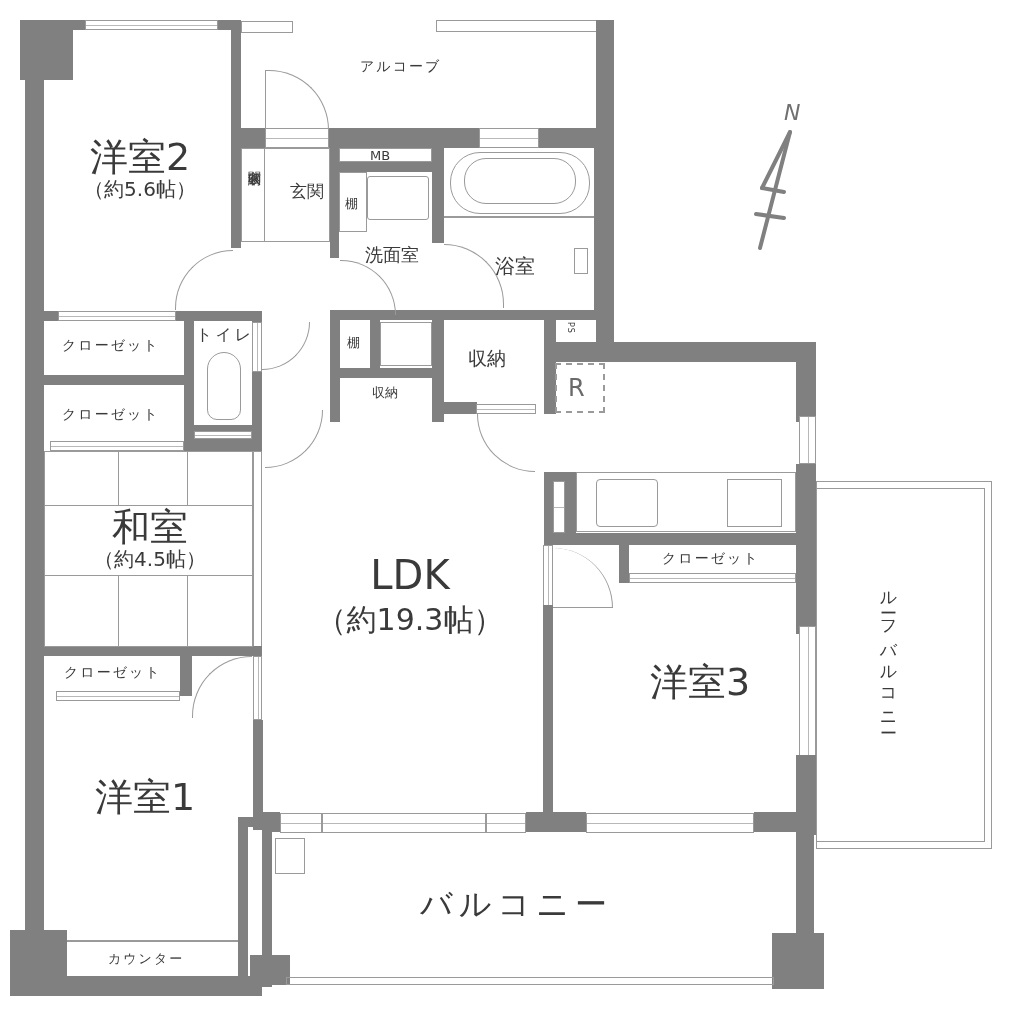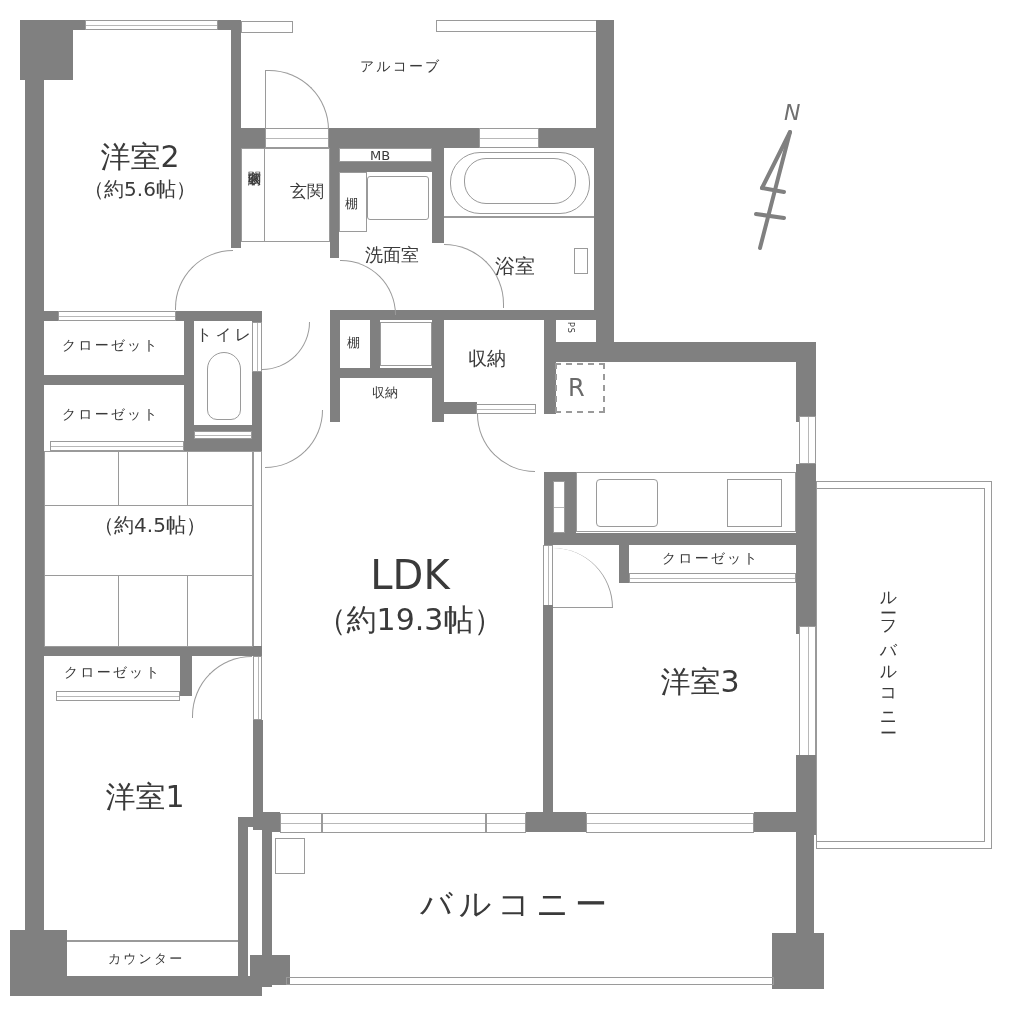--- a/index.html
+++ b/index.html
@@ -5,21 +5,21 @@
   html, body { margin: 0; padding: 0; background: #ffffff; }
   body { width: 1013px; height: 1016px; position: relative; overflow: hidden;
          font-family: "DejaVu Sans", "Liberation Sans", sans-serif; color: #3a3a3a; }
   .plan { position: absolute; left: 0; top: 0; width: 1013px; height: 1016px; }
   .wall { position: absolute; background: #808080; }
   .win  { position: absolute; background: #fff; border: 1px solid #9a9a9a; box-sizing: border-box; }
   .win::after { content: ""; position: absolute; left: 0; right: 0; top: 50%; border-top: 1px solid #b8b8b8; }
   .winv::after { left: 50%; right: auto; top: 0; bottom: 0; border-top: none; border-left: 1px solid #b8b8b8; }
   .line { position: absolute; border: 1px solid #9a9a9a; box-sizing: border-box; background: transparent; }
   .label { position: absolute; text-align: center; white-space: nowrap; color: #3a3a3a; }
-  .room-name { font-size: 30px; line-height: 34px; }
+  .room-name { font-size: 38px; line-height: 34px; }
   .room-size { font-size: 20px; line-height: 30px; }
   .small { font-size: 15px; letter-spacing: 2px; }
   .tiny { font-size: 13px; }
   .vert { writing-mode: vertical-rl; letter-spacing: 4px; }
   .door { position: absolute; border: 1px solid #9a9a9a; box-sizing: border-box; }
   .tatami { position: absolute; border: 1px solid #9a9a9a; box-sizing: border-box; }
   .dashed { position: absolute; border: 2px dashed #9a9a9a; box-sizing: border-box; }
 </style>
 </head>
 <body>
@@ -155,20 +155,21 @@
       <line x1="16" y1="114" x2="44" y2="118"></line>
     </g>
   </svg>
   <span class="label" style="left:784px;top:100px;font-size:22px;font-style:italic;color:#707070;">N</span>
 
   <div class="label" style="left:60px;top:140px;width:160px;">
     <div class="room-name">洋室2</div>
     <div class="room-size">（約5.6帖）</div>
   </div>
   <div class="label" style="left:60px;top:510px;width:180px;">
+    <div class="room-name">和室</div>
     <div class="room-size">（約4.5帖）</div>
   </div>
   <div class="label" style="left:55px;top:780px;width:180px;">
     <div class="room-name">洋室1</div>
   </div>
   <div class="label" style="left:290px;top:545px;width:240px;">
     <div style="font-size:40px;line-height:60px;">LDK</div>
     <div class="room-size" style="font-size:30px;">（約19.3帖）</div>
   </div>
   <div class="label" style="left:600px;top:665px;width:200px;">

